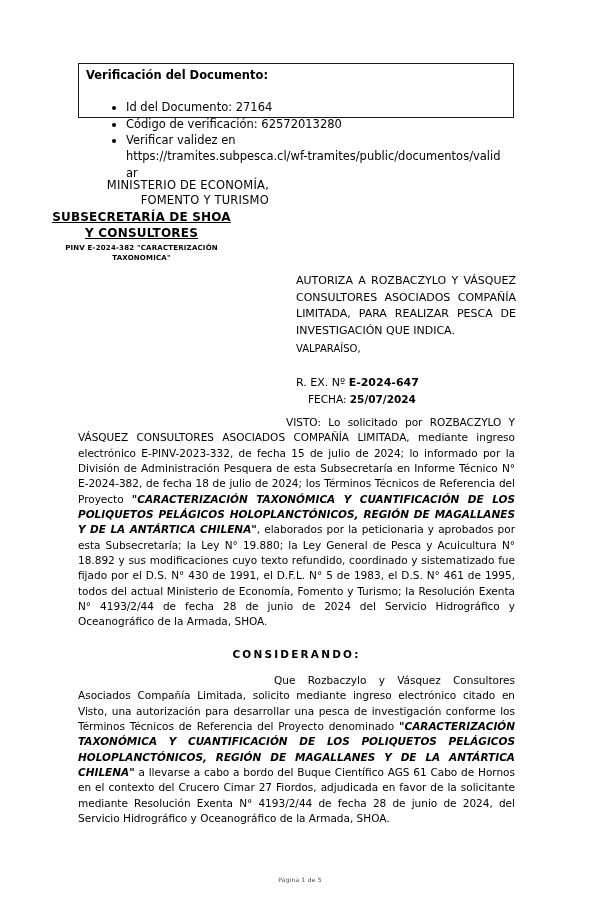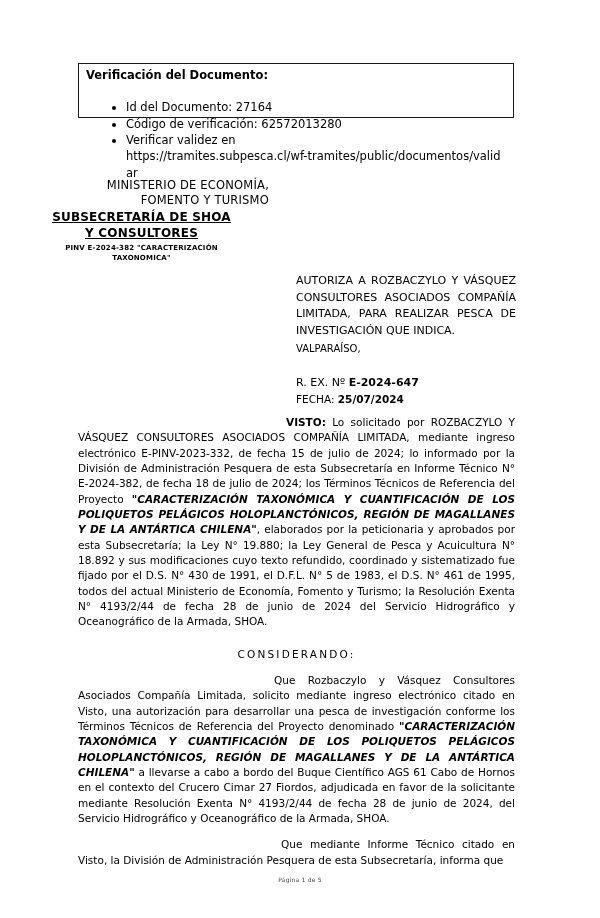--- a/index.html
+++ b/index.html
@@ -109,21 +109,21 @@
   }
   #resolution-line {
     position: absolute;
     left: 296px;
     top: 376px;
     width: 220px;
     font-size: 11px;
   }
   #date-line {
     position: absolute;
-    left: 296px;
+    left: 308px;
     top: 393px;
     width: 220px;
     font-size: 10.5px;
   }
   .strongval {
     font-weight: bold;
   }
 
   
   #body-column {
@@ -148,29 +148,29 @@
   }
   .indent-que {
     display: inline-block;
     width: 196px;
   }
   .indent-que2 {
     display: inline-block;
     width: 203px;
   }
   .lbl-visto {
-    font-weight: bold;
+    font-weight: normal;
   }
   .proj-title {
     font-weight: bold;
     font-style: italic;
   }
   #considerando-heading {
     text-align: center;
-    font-weight: normal;
+    font-weight: bold;
     font-size: 10.5px;
     letter-spacing: 2.2px;
     margin: 0 0 11px 0;
     padding-top: 6px;
   }
 
   
   #page-footer {
     position: absolute;
     left: 0;
@@ -231,19 +231,16 @@
   <p>
     <span class="indent-visto"></span><span class="lbl-visto">VISTO:</span><span> Lo solicitado por ROZBACZYLO Y VÁSQUEZ CONSULTORES ASOCIADOS COMPAÑÍA LIMITADA, mediante ingreso electrónico E-PINV-2023-332, de fecha 15 de julio de 2024; lo informado por la División de Administración Pesquera de esta Subsecretaría en Informe Técnico N° E-2024-382, de fecha 18 de julio de 2024; los Términos Técnicos de Referencia del Proyecto </span><span class="proj-title">"CARACTERIZACIÓN TAXONÓMICA Y CUANTIFICACIÓN DE LOS POLIQUETOS PELÁGICOS HOLOPLANCTÓNICOS, REGIÓN DE MAGALLANES Y DE LA ANTÁRTICA CHILENA"</span><span>, elaborados por la peticionaria y aprobados por esta Subsecretaría; la Ley N° 19.880; la Ley General de Pesca y Acuicultura N° 18.892 y sus modificaciones cuyo texto refundido, coordinado y sistematizado fue fijado por el D.S. N° 430 de 1991, el D.F.L. N° 5 de 1983, el D.S. N° 461 de 1995, todos del actual Ministerio de Economía, Fomento y Turismo; la Resolución Exenta N° 4193/2/44 de fecha 28 de junio de 2024 del Servicio Hidrográfico y Oceanográfico de la Armada, SHOA.</span>
   </p>
 
   <div id="considerando-heading">CONSIDERANDO:</div>
 
   <p>
     <span class="indent-que"></span><span>Que Rozbaczylo y Vásquez Consultores Asociados Compañía Limitada, solicito mediante ingreso electrónico citado en Visto, una autorización para desarrollar una pesca de investigación conforme los Términos Técnicos de Referencia del Proyecto denominado </span><span class="proj-title">"CARACTERIZACIÓN TAXONÓMICA Y CUANTIFICACIÓN DE LOS POLIQUETOS PELÁGICOS HOLOPLANCTÓNICOS, REGIÓN DE MAGALLANES Y DE LA ANTÁRTICA CHILENA"</span><span> a llevarse a cabo a bordo del Buque Científico AGS 61 Cabo de Hornos en el contexto del Crucero Cimar 27 Fiordos, adjudicada en favor de la solicitante mediante  Resolución Exenta N° 4193/2/44 de fecha 28 de junio de 2024, del Servicio Hidrográfico y Oceanográfico de la Armada, SHOA.</span>
   </p>
 
-  <p class="lastpara">
-    <span class="indent-que2"></span><span>Que mediante Informe Técnico citado en Visto, la División de Administración Pesquera de esta Subsecretaría, informa que</span>
-  </p>
 
 </div>
 
 <div id="page-footer">Página 1 de 5</div>
 
 </body></html>

